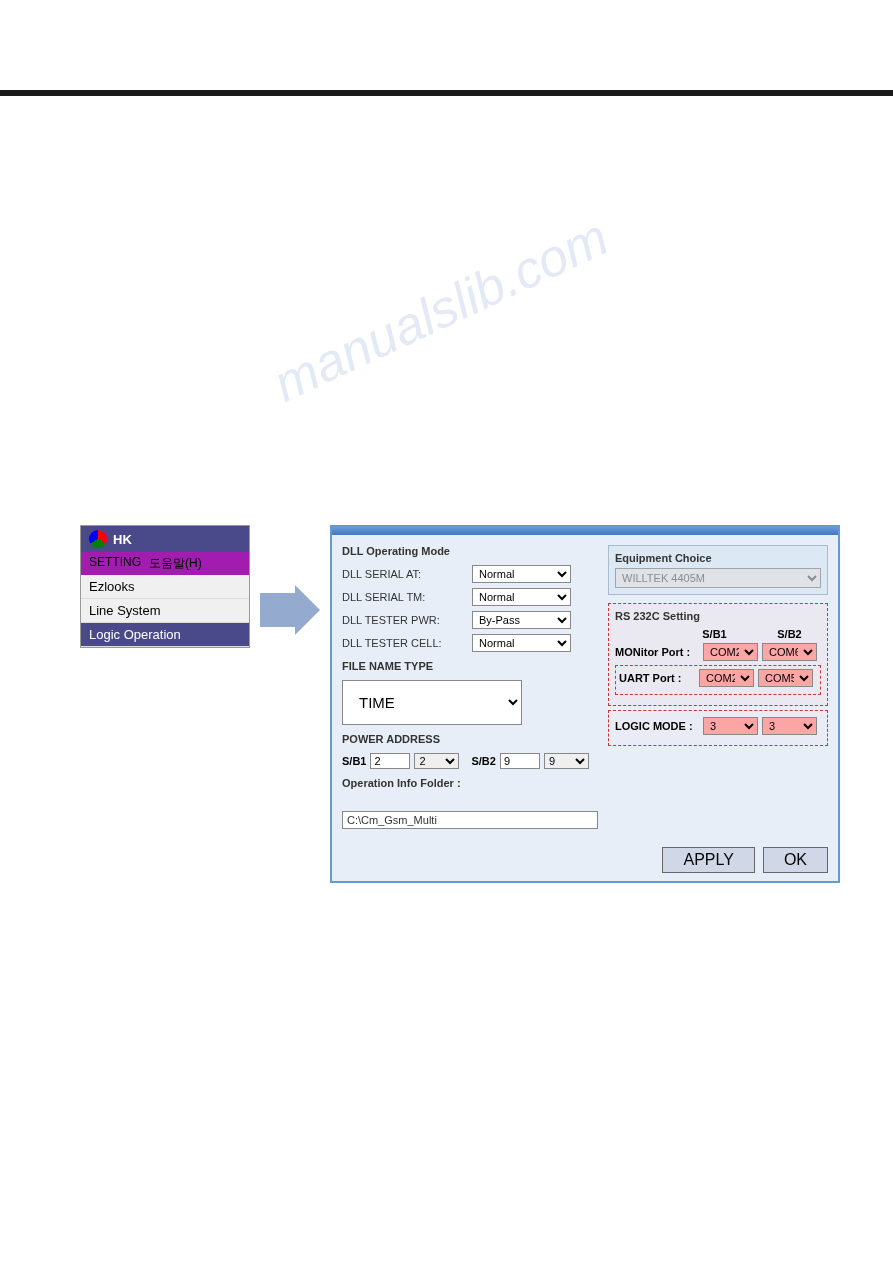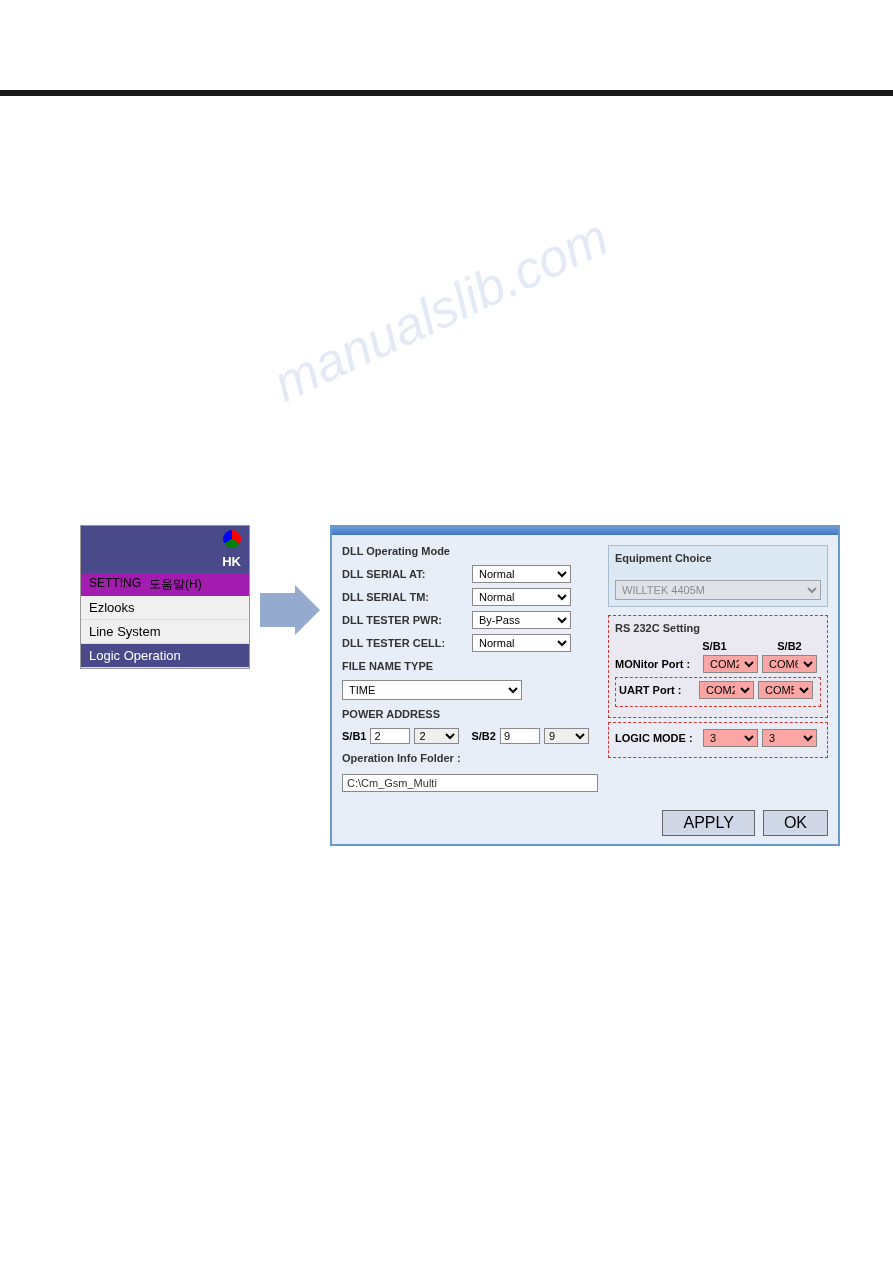--- a/index.html
+++ b/index.html
@@ -64,23 +64,22 @@
       font-size: 13px;
     }
 
     .left-menu-title {
       background: #4a4a8a;
       color: white;
       padding: 4px 8px;
       font-size: 13px;
       font-weight: bold;
       display: flex;
-      align-items: flex-end;
+      align-items: center;
       gap: 6px;
-      flex-direction: column;
     }
 
     .left-menu-logo {
       width: 18px;
       height: 18px;
       background: conic-gradient(red 0deg 120deg, green 120deg 240deg, blue 240deg 360deg);
       border-radius: 50%;
       display: inline-block;
       flex-shrink: 0;
     }
@@ -160,21 +159,21 @@
     .field-row {
       display: flex;
       align-items: center;
       margin-bottom: 5px;
     }
 
     .field-label {
       width: 130px;
       font-size: 11px;
       color: #333;
-      font-weight: bold;
+      font-weight: normal;
     }
 
     .field-select {
       width: 99px;
       font-size: 11px;
       padding: 1px 2px;
       border: 1px solid #888;
       background: white;
       appearance: auto;
     }
@@ -184,41 +183,41 @@
       border: 1px solid #aabbcc;
       padding: 6px;
       background: #dde8f5;
       margin-bottom: 8px;
     }
 
     .equipment-title {
       font-size: 11px;
       font-weight: bold;
       color: #333;
-      margin-bottom: 16px;
+      margin-bottom: 4px;
     }
 
     .equipment-select {
       width: 100%;
       font-size: 11px;
       padding: 2px;
       border: 1px solid #888;
       background: #e0e0e0;
       color: #666;
     }
 
     
     .file-name-section {
       margin-top: 8px;
     }
 
     .file-name-select {
       width: 180px;
-      font-size: 11px;
-      padding: 2px;
+      font-size: 15px;
+      padding: 12px;
       border: 1px solid #888;
       background: white;
     }
 
     
     .power-section {
       margin-top: 8px;
     }
 
     .power-row {
@@ -251,21 +250,21 @@
       margin-top: 8px;
     }
 
     .debug-path {
       font-size: 11px;
       color: #333;
       border: 1px solid #888;
       background: white;
       padding: 2px 4px;
       width: 100%;
-      margin-top: 8px;
+      margin-top: 20px;
     }
 
     
     .rs232-section {
       border: 1px dashed #cc3333;
       padding: 6px;
       background: rgba(255,200,200,0.1);
       margin-top: 8px;
     }
 

